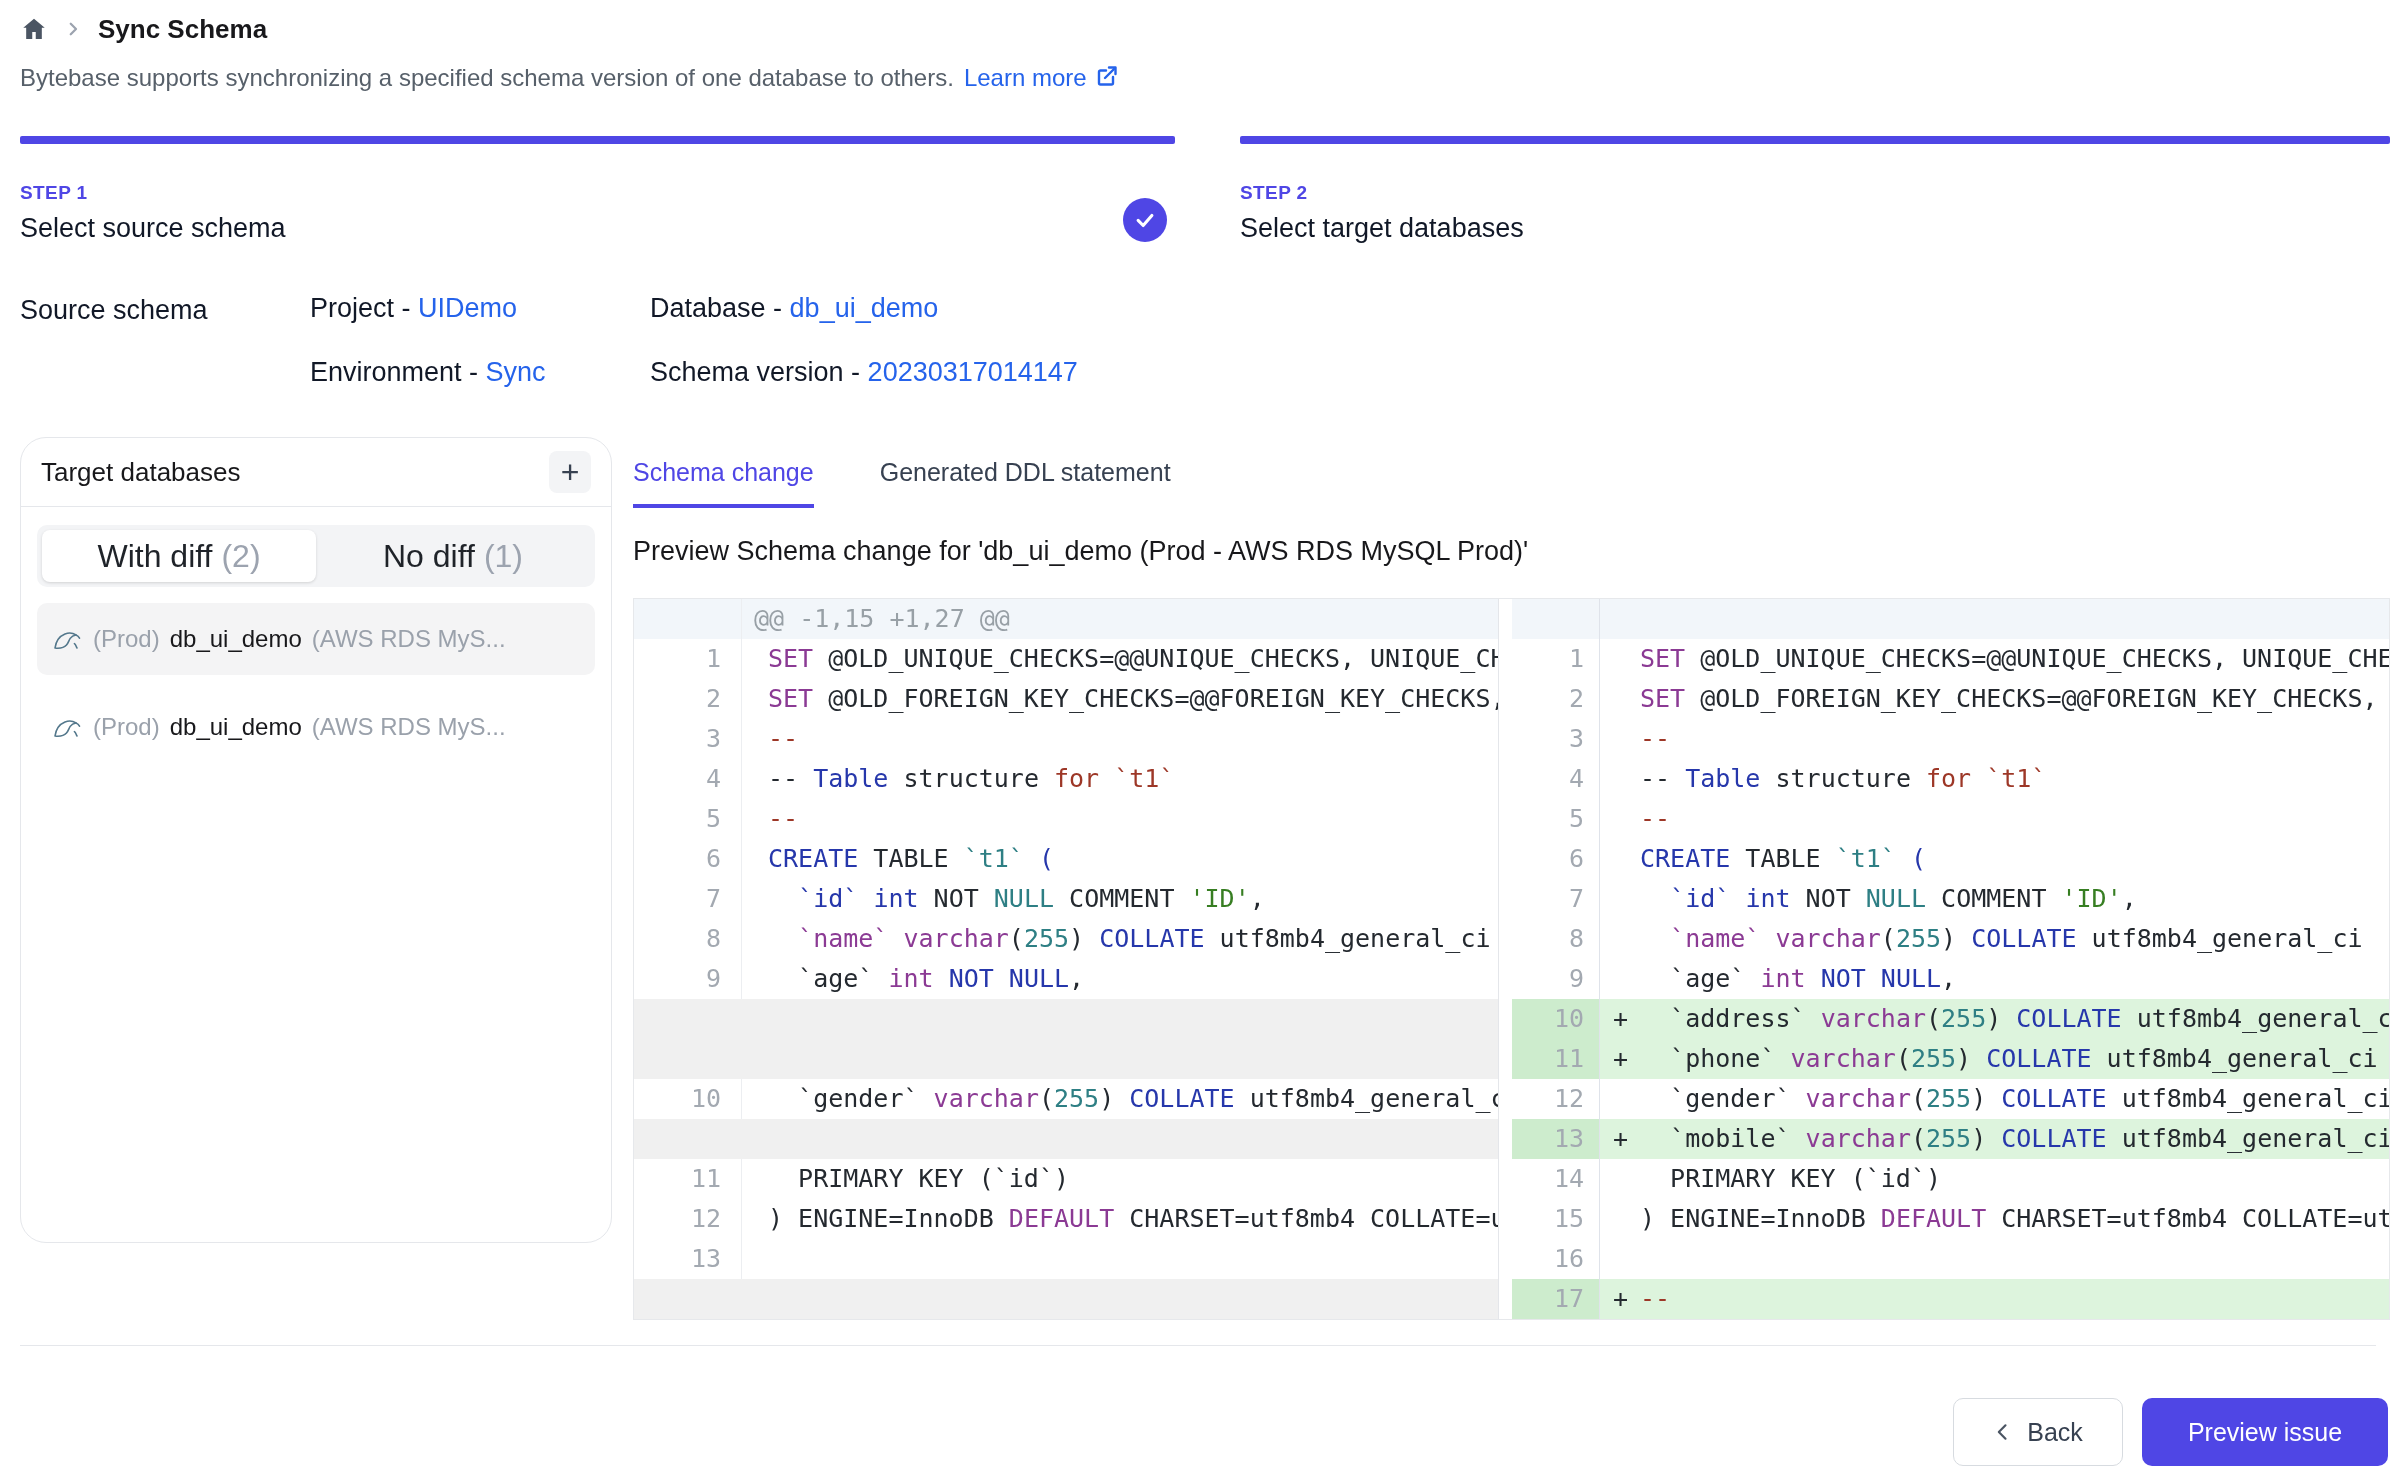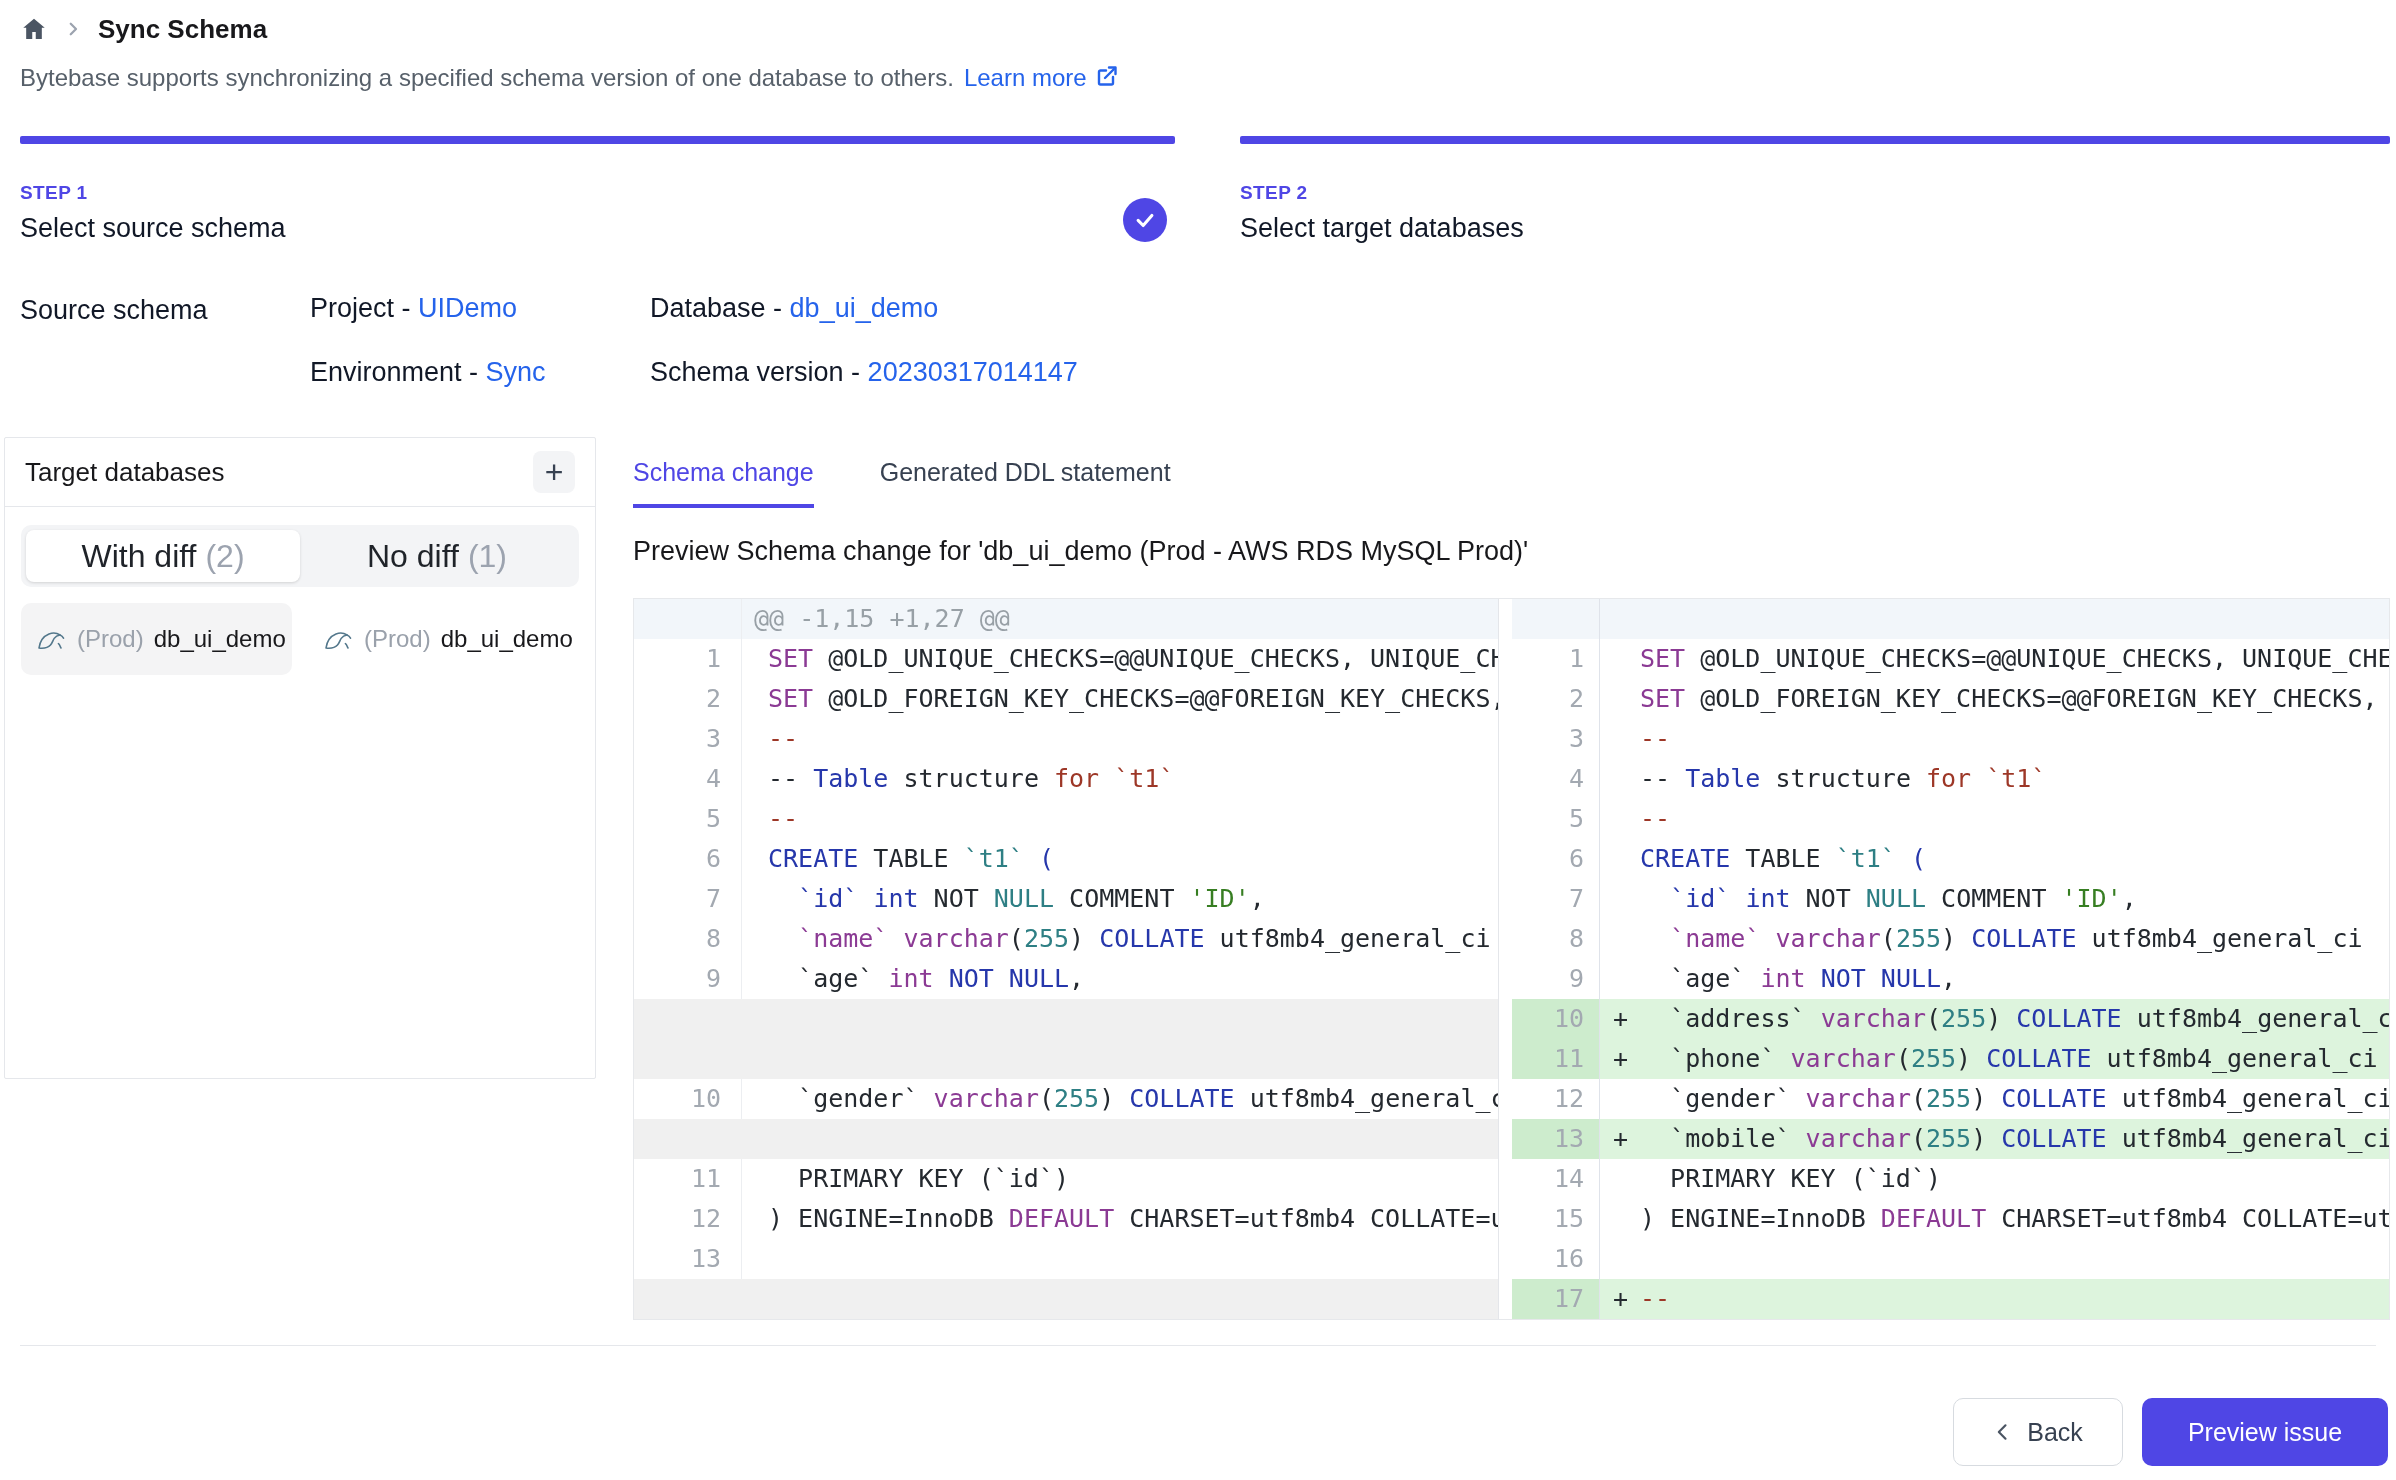--- a/index.html
+++ b/index.html
@@ -26,33 +26,33 @@
   .steptitle{margin-top:9px;font-size:27px;font-weight:500;color:#111827}
   .stepcheck{position:absolute;right:8px;top:62px;width:44px;height:44px;border-radius:50%;
     background:var(--c-accent,#4f46e5);display:flex;align-items:center;justify-content:center}
 
   
   .src-label{font-size:27px;font-weight:500;color:#111827}
   .field{font-size:27px;color:#111827;white-space:nowrap}
   .field a{color:var(--c-link,#2563eb);text-decoration:none}
 
   
-  .panel{left:4px;top:437px;width:592px;height:642px;border:1px solid var(--c-border,#e5e7eb);
-    border-radius:2px;box-sizing:border-box;background:#fff}
+  .panel{left:20px;top:437px;width:592px;height:806px;border:1px solid var(--c-border,#e5e7eb);
+    border-radius:26px;box-sizing:border-box;background:#fff}
   .panel-h{height:68px;display:flex;align-items:center;justify-content:space-between;
     padding:0 20px;border-bottom:1px solid var(--c-border,#e5e7eb)}
   .panel-title{font-size:26px;font-weight:500;color:#18181b}
   .addbtn{width:42px;height:42px;border-radius:8px;background:#f3f4f6;border:none;cursor:pointer;
     display:flex;align-items:center;justify-content:center;font-size:32px;font-weight:300;color:#374151;line-height:1}
   .seg{margin:18px 16px 6px;background:#f3f4f6;border-radius:10px;padding:5px;display:flex;height:62px;box-sizing:border-box}
   .seg-opt{flex:1;display:flex;align-items:center;justify-content:center;gap:9px;font-size:32px;
     color:#1f2329;border-radius:8px;cursor:pointer}
   .seg-opt.active{background:#fff;box-shadow:0 1px 3px rgba(0,0,0,.14);font-weight:500}
   .seg-count{color:#9ca3af}
-  .dblist{padding:10px 16px 0;display:flex;flex-direction:row;gap:16px}
+  .dblist{padding:10px 16px 0;display:flex;flex-direction:column;gap:16px}
   .dbitem{height:72px;display:flex;align-items:center;gap:10px;padding:0 14px;border-radius:10px;
     font-size:24px;cursor:pointer;overflow:hidden}
   .dbitem.selected{background:#f4f4f5}
   .db-env,.db-inst{color:#9aa1ab;white-space:nowrap}
   .db-name{color:#18181b;font-weight:500;white-space:nowrap}
   .db-inst{flex:1;overflow:hidden;text-overflow:ellipsis}
 
   
   .rtabs{left:633px;top:458px;display:flex;gap:66px;font-size:25px}
   .rtab{padding-bottom:17px;color:#374151;cursor:pointer;border-bottom:4px solid transparent}

